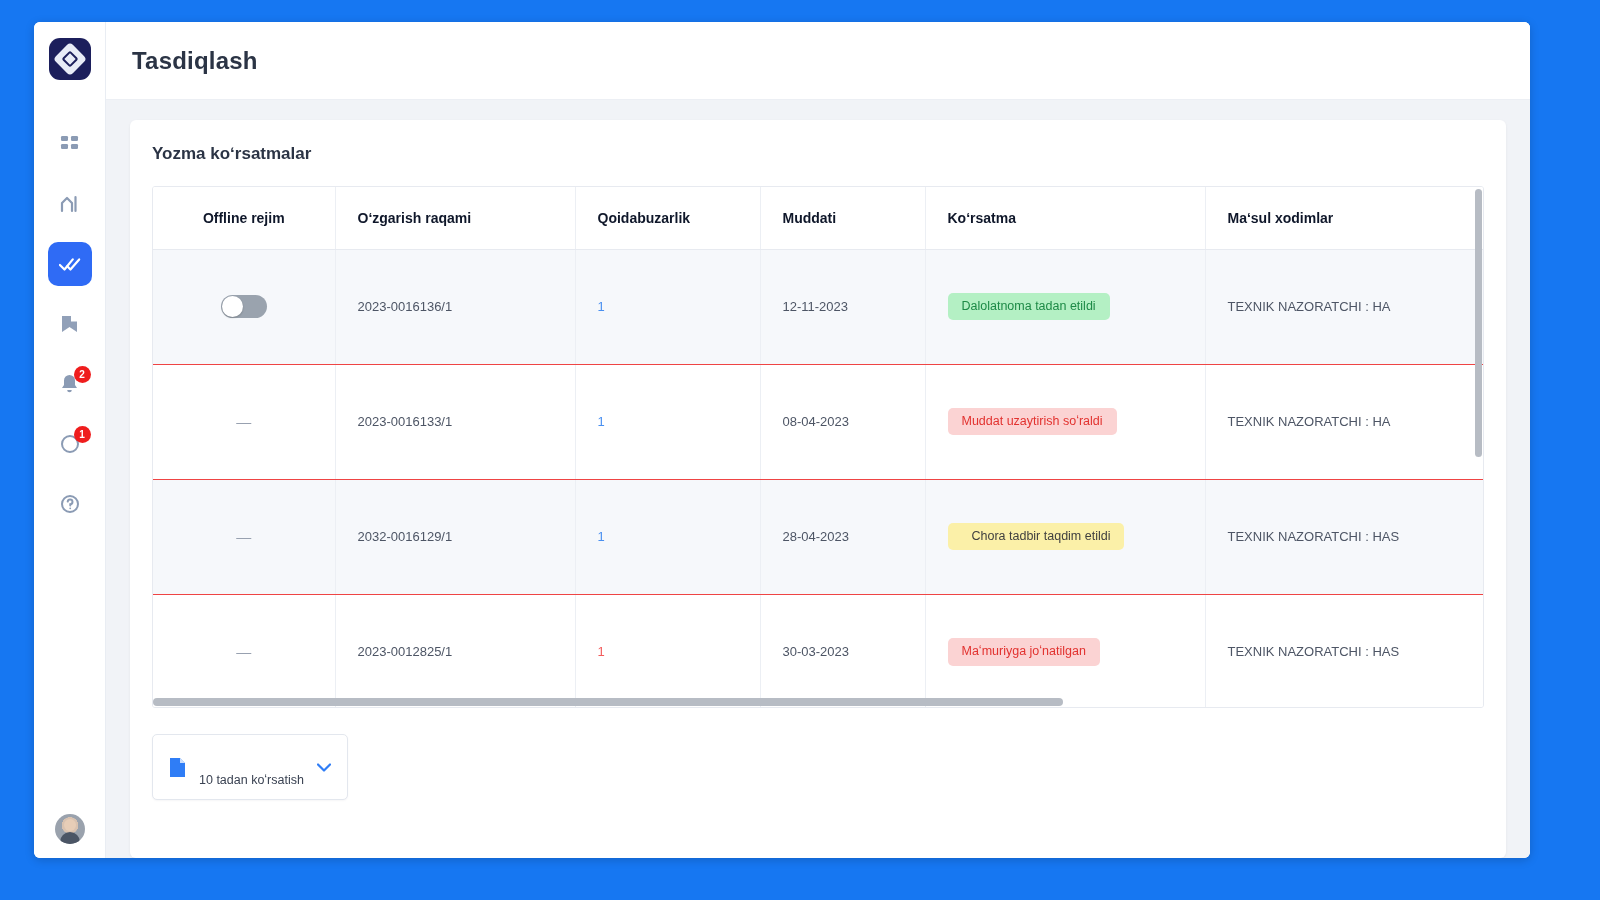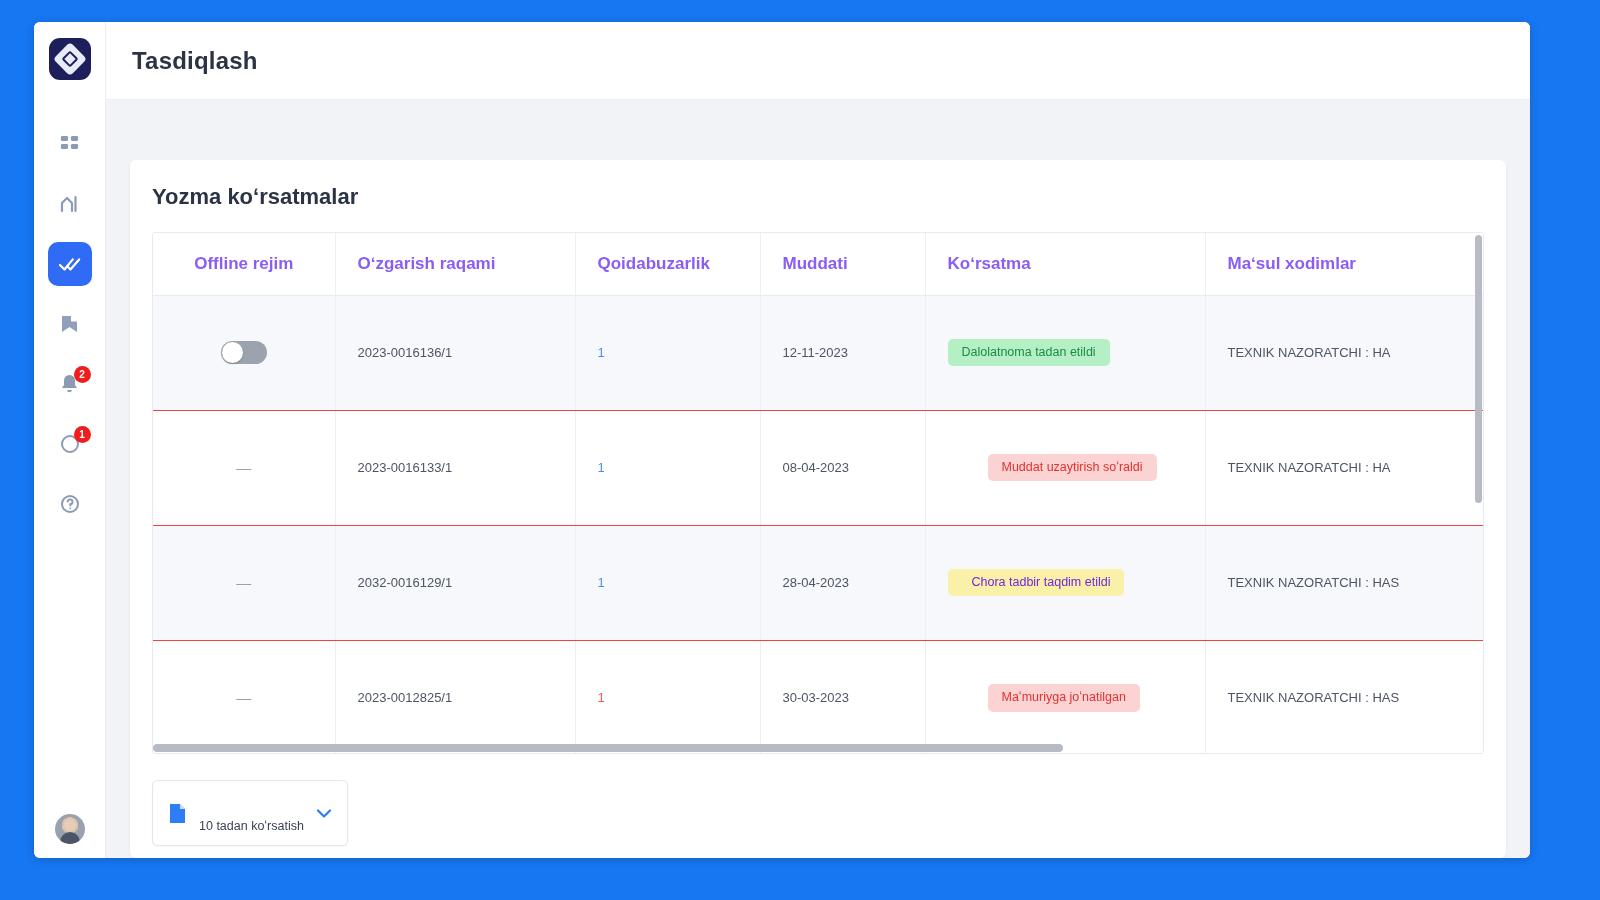--- a/index.html
+++ b/index.html
@@ -98,53 +98,53 @@
   }
   .avatar::before {
     content: "";
     position: absolute;
     left: 9px; top: 5px; width: 12px; height: 12px;
     border-radius: 50%;
     background: #e7cdb7;
     z-index: 2;
   }
   
-  .main { flex: 1; display: flex; flex-direction: column; min-width: 0; background: #f1f3f7; gap: 40px; }
+  .main { flex: 1; display: flex; flex-direction: column; min-width: 0; background: #f1f3f7; }
   .topbar {
     height: 78px;
     background: #ffffff;
     display: flex; align-items: center;
     padding: 0 26px;
     border-bottom: 1px solid #eceff4;
     flex: 0 0 78px;
   }
   .page-title { font-size: 24px; color: #2b3445; font-weight: 600; letter-spacing: .2px; }
   .content { flex: 1; padding: 20px 24px 0 24px; overflow: hidden; }
   .card {
     background: #ffffff;
     border-radius: 6px;
     height: 100%;
     padding: 24px 22px 0 22px;
     box-shadow: 0 1px 3px rgba(16,24,40,.06);
     display: flex; flex-direction: column;
   }
-  .card-title { font-size: 22px; color: #2b3445; font-weight: 600; margin-bottom: 22px; }
+  .card-title { font-size: 17px; color: #2b3445; font-weight: 600; margin-bottom: 22px; }
   .table-wrap {
     border: 1px solid #e7eaf0;
     border-radius: 3px;
     position: relative;
     height: 522px;
     overflow: hidden;
   }
   table { border-collapse: collapse; width: 1420px; table-layout: fixed; }
   thead th {
     text-align: left;
-    font-size: 17px;
+    font-size: 14px;
     font-weight: 600;
-    color: #8b5cf6;
+    color: #0f172a;
     padding: 20px 22px;
     border-bottom: 1px solid #e7eaf0;
     border-right: 1px solid #eceff4;
     background: #fff;
     height: 62px;
     white-space: nowrap;
   }
   tbody td {
     font-size: 13px;
     color: #4d5565;
@@ -187,22 +187,22 @@
   .link-red  { color: #f25c5c; cursor: pointer; }
   .chip {
     display: inline-block;
     padding: 7px 14px;
     border-radius: 5px;
     font-size: 12.5px;
     line-height: 1.1;
     white-space: nowrap;
   }
   .chip-green  { background: #b4f0c4; color: #1d8a46; }
-  .chip-red    { background: #fbd3d3; color: #e2322f; margin-left: 40px; }
-  .chip-yellow { background: #fbf0a8; color: #6d28d9; padding-left: 24px; }
+  .chip-red    { background: #fbd3d3; color: #e2322f; }
+  .chip-yellow { background: #fbf0a8; color: #404040; padding-left: 24px; }
   .staff-text { color: #4d5565; }
   
   .vscroll {
     position: absolute;
     right: 1px; top: 2px;
     width: 7px; height: 518px;
     cursor: pointer;
   }
   .vscroll .thumb {
     position: absolute; top: 0; left: 0;

